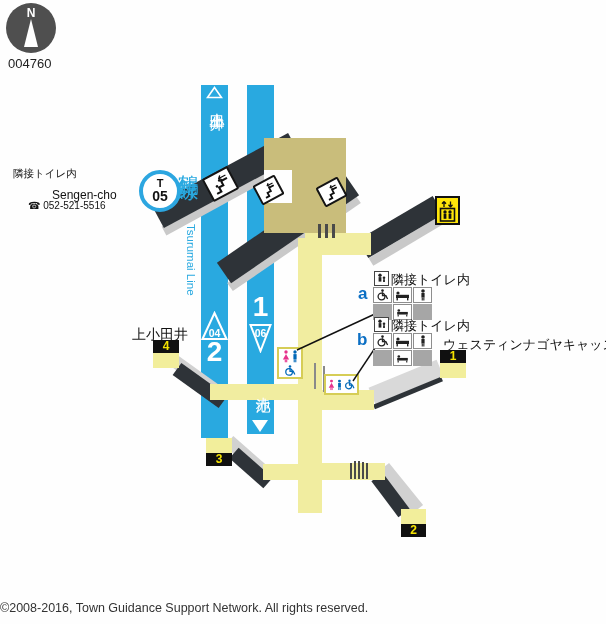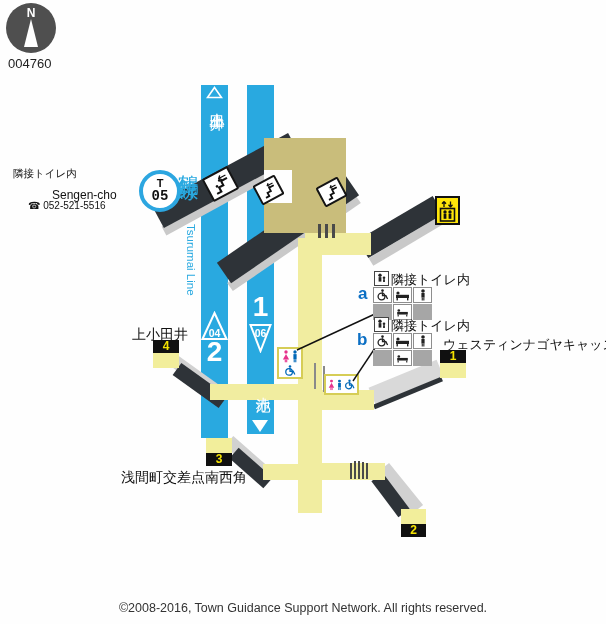--- a/index.html
+++ b/index.html
@@ -282,38 +282,37 @@
 
   <div class="label-jp" style="left:443px;top:336px;">ウェスティンナゴヤキャッスル</div>
   <div class="exit-black" style="left:440px;top:350px;width:26px;height:13px;">1</div>
   <div class="exit-yel" style="left:440px;top:363px;width:26px;height:15px;"></div>
 
   <div class="exit-yel" style="left:401px;top:509px;width:25px;height:15px;"></div>
   <div class="exit-black" style="left:401px;top:524px;width:25px;height:13px;">2</div>
 
   <div class="exit-yel" style="left:206px;top:438px;width:26px;height:15px;"></div>
   <div class="exit-black" style="left:206px;top:453px;width:26px;height:13px;">3</div>
-  <div class="label-jp" style="left:121px;top:469px;font-size:14px;">浅間町交差点南西角</div>
 
   <div class="label-jp" style="left:132px;top:326px;font-size:14px;">上小田井</div>
   <div class="exit-black" style="left:153px;top:340px;width:26px;height:13px;">4</div>
   <div class="exit-yel" style="left:153px;top:353px;width:26px;height:15px;"></div>
 
   <div class="abs" style="left:6px;top:3px;width:50px;height:50px;border-radius:50%;background:#4f4f4f;">
     <div class="t" style="left:0;top:3px;width:50px;text-align:center;color:#fff;font-weight:bold;font-size:12px;">N</div>
     <div class="abs" style="left:18px;top:16px;width:0;height:0;border-left:7px solid transparent;border-right:7px solid transparent;border-bottom:28px solid #fff;"></div>
   </div>
   <div class="t" style="left:8px;top:56px;font-size:13px;color:#222;">004760</div>
 
   <div class="t" style="left:13px;top:167px;font-size:10.5px;">隣接トイレ内</div>
   <div class="t" style="left:52px;top:188px;font-size:12px;">Sengen-cho</div>
   <div class="t" style="left:28px;top:200px;font-size:10px;">☎ 052-521-5516</div>
   <div class="abs" style="left:139px;top:170px;width:34px;height:34px;border:4px solid #2ca6e0;border-radius:50%;background:#fff;text-align:center;">
     <div style="font-size:11px;font-weight:bold;line-height:12px;margin-top:3px;">T</div>
-    <div style="font-size:14px;font-weight:bold;line-height:15px;font-family:Liberation Mono, monospace;">05</div>
+    <div style="font-size:14px;font-weight:bold;line-height:15px;">05</div>
   </div>
 
   <div class="t vtext" style="left:174px;top:158px;font-size:21px;color:#29a9e0;letter-spacing:3px;">鶴舞線</div>
   <div class="t" style="left:197px;top:224px;font-size:11.5px;color:#29a9e0;transform:rotate(90deg);transform-origin:0 0;">Tsurumai Line</div>
 
-  <div class="t" style="left:0;top:601px;width:606px;text-align:center;font-size:12.5px;color:#333;">©2008-2016, Town Guidance Support Network. All rights reserved.</div>
+  <div class="t" style="left:0;top:601px;width:606px;text-align:left;font-size:12.5px;color:#333;">©2008-2016, Town Guidance Support Network. All rights reserved.</div>
 
 </div>
 
 </body></html>

